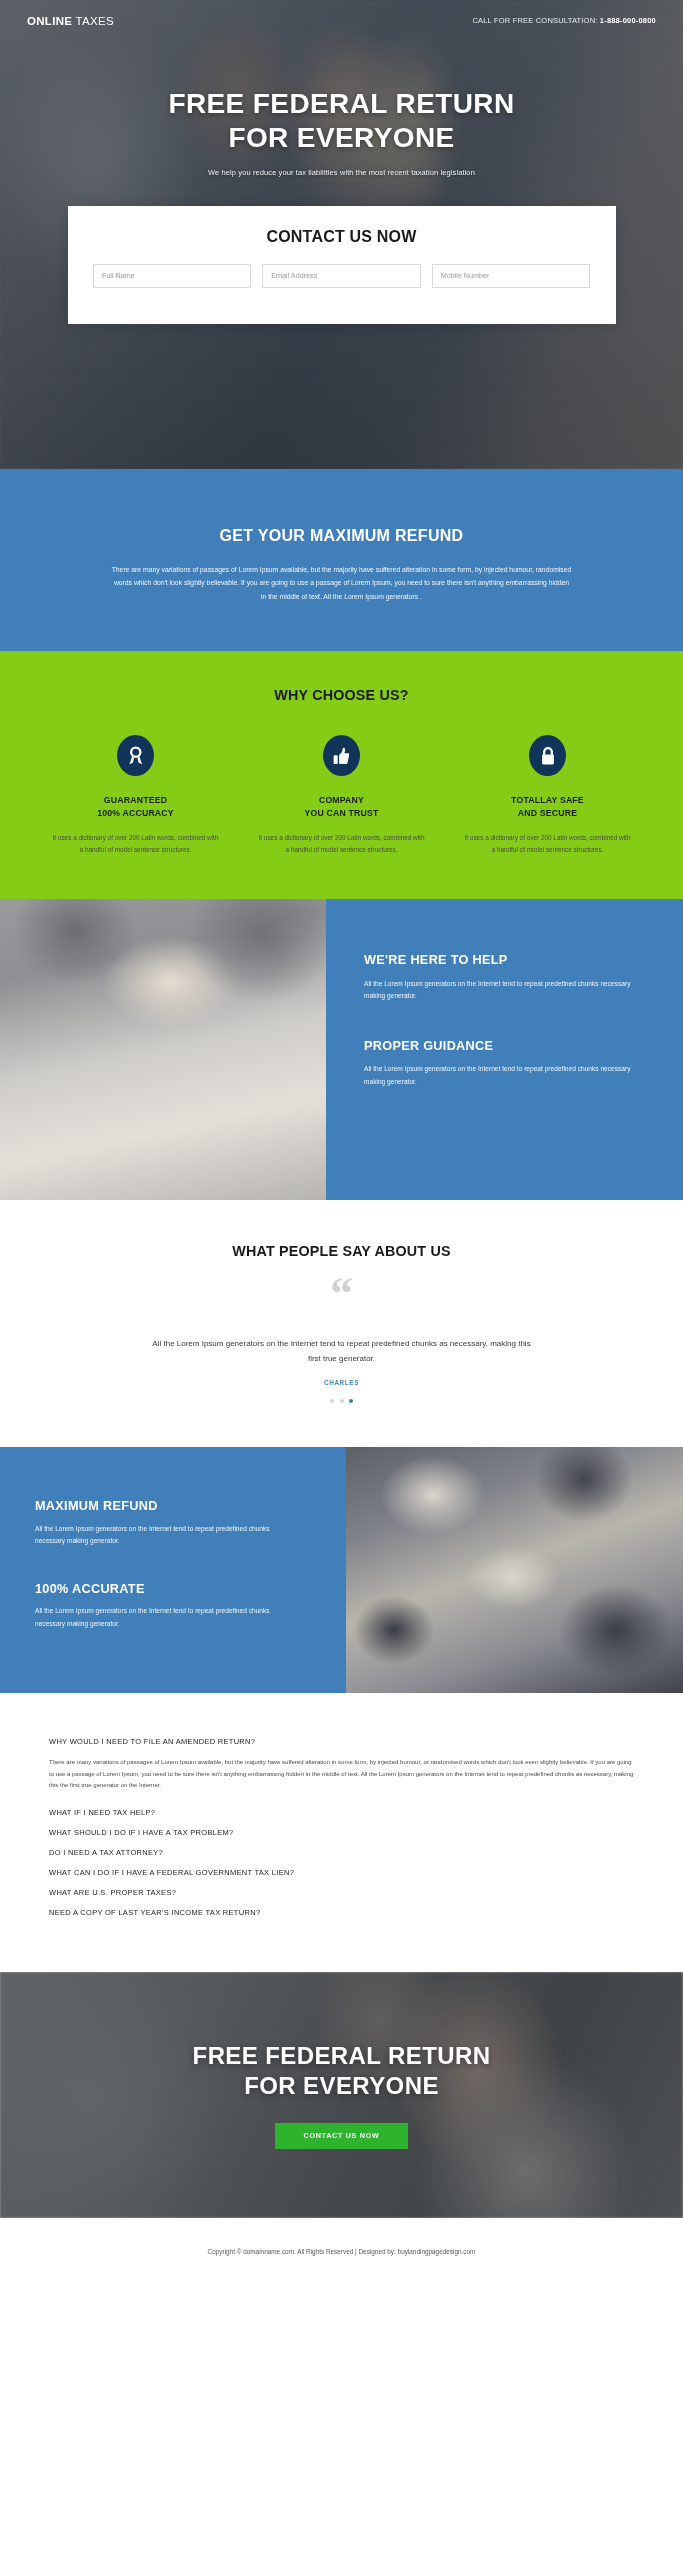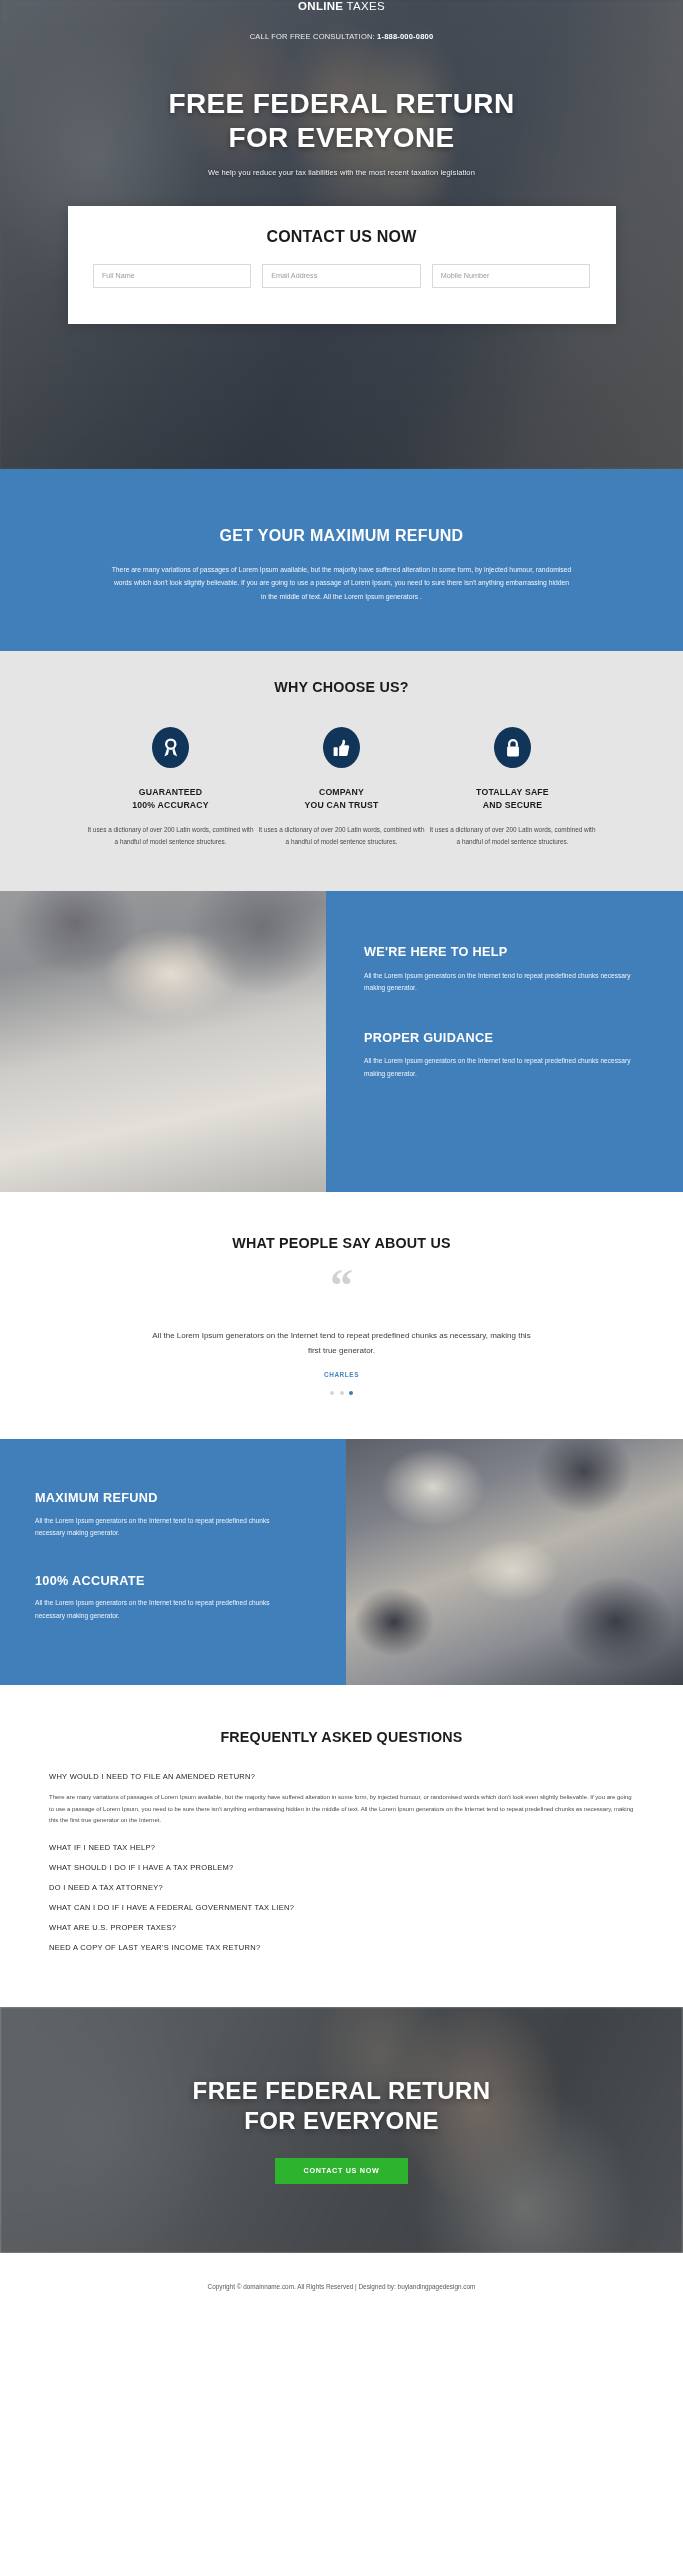--- a/index.html
+++ b/index.html
@@ -29,21 +29,21 @@
       radial-gradient(ellipse 143px 175px at 95px 159px, rgba(190,195,200,.40), rgba(0,0,0,0) 75%),
       radial-gradient(ellipse 159px 207px at 604px 238px, rgba(120,120,125,.45), rgba(0,0,0,0) 75%),
       linear-gradient(180deg, rgba(255,255,255,.10), rgba(0,0,0,.22));
     filter: blur(0.8px);
   }
   .hero-shade { position: absolute; inset: 0; background: rgba(40,45,55,.46); }
 
   .topbar {
     position: relative; z-index: 5;
     height: 41px; display: flex; align-items: center;
-    justify-content: space-between; padding: 0 27px; flex-direction: column;
+    justify-content: space-between; padding: 0 27px;
   }
   .logo {
     color: #fff; font-size: 11.5px; font-weight: 700; letter-spacing: 0.3px;
   }
   .logo .light { font-weight: 400; }
   .call-txt { color: #e9edf2; font-size: 7.5px; letter-spacing: 0.2px; }
   .call-txt b { color: #fff; font-weight: 700; }
 
   .hero-inner {
     position: relative; z-index: 5;
@@ -97,26 +97,26 @@
   }
   .refund h2 {
     font-size: 16px; font-weight: 700; letter-spacing: 0.3px; margin-bottom: 17.5px;
   }
   .refund p {
     width: 461px; margin: 0 auto; font-size: 6.8px; line-height: 2.0;
     color: #f2f6fa;
   }
 
   
-  .why { background: #e5e5e5; padding: 28px 0 44px; text-align: center; }
+  .why { background: #84cc16; padding: 36px 0 44px; text-align: center; }
   .why h2 {
     font-size: 14.3px; font-weight: 700; color: #1b1b1b;
     letter-spacing: 0.2px; margin-bottom: 32px;
   }
-  .why-grid { display: flex; justify-content: center; }
+  .why-grid { display: flex; justify-content: center; gap: 35px; }
   .why-col { width: 171px; }
   .why-icon {
     width: 37px; height: 41px; border-radius: 50%;
     background: #103559; margin: 0 auto 17.5px;
     display: flex; align-items: center; justify-content: center;
   }
   .why-icon svg { display: block; }
   .why-col h3 {
     font-size: 8.7px; font-weight: 700; color: #1b1b1b;
     letter-spacing: 0.2px; line-height: 1.55; margin-bottom: 11px;
@@ -358,21 +358,20 @@
       <p>All the Lorem Ipsum generators on the Internet tend to repeat predefined chunks necessary making generator.</p>
       <div class="blk2">
         <h3>100% ACCURATE</h3>
         <p>All the Lorem Ipsum generators on the Internet tend to repeat predefined chunks necessary making generator.</p>
       </div>
     </div>
     <div class="split2-img"></div>
   </section>
 
   <section class="faq">
-    <h2>FREQUENTLY ASKED QUESTIONS</h2>
     <div class="faq-q">WHY WOULD I NEED TO FILE AN AMENDED RETURN?</div>
     <div class="faq-a">There are many variations of passages of Lorem Ipsum available, but the majority have suffered alteration in some form, by injected humour, or randomised words which don't look even slightly believable. If you are going to use a passage of Lorem Ipsum, you need to be sure there isn't anything embarrassing hidden in the middle of text. All the Lorem Ipsum generators on the Internet tend to repeat predefined chunks as necessary, making this the first true generator on the Internet.</div>
     <div class="faq-q">WHAT IF I NEED TAX HELP?</div>
     <div class="faq-q">WHAT SHOULD I DO IF I HAVE A TAX PROBLEM?</div>
     <div class="faq-q">DO I NEED A TAX ATTORNEY?</div>
     <div class="faq-q">WHAT CAN I DO IF I HAVE A FEDERAL GOVERNMENT TAX LIEN?</div>
     <div class="faq-q">WHAT ARE U.S. PROPER TAXES?</div>
     <div class="faq-q">NEED A COPY OF LAST YEAR'S INCOME TAX RETURN?</div>
   </section>
 

